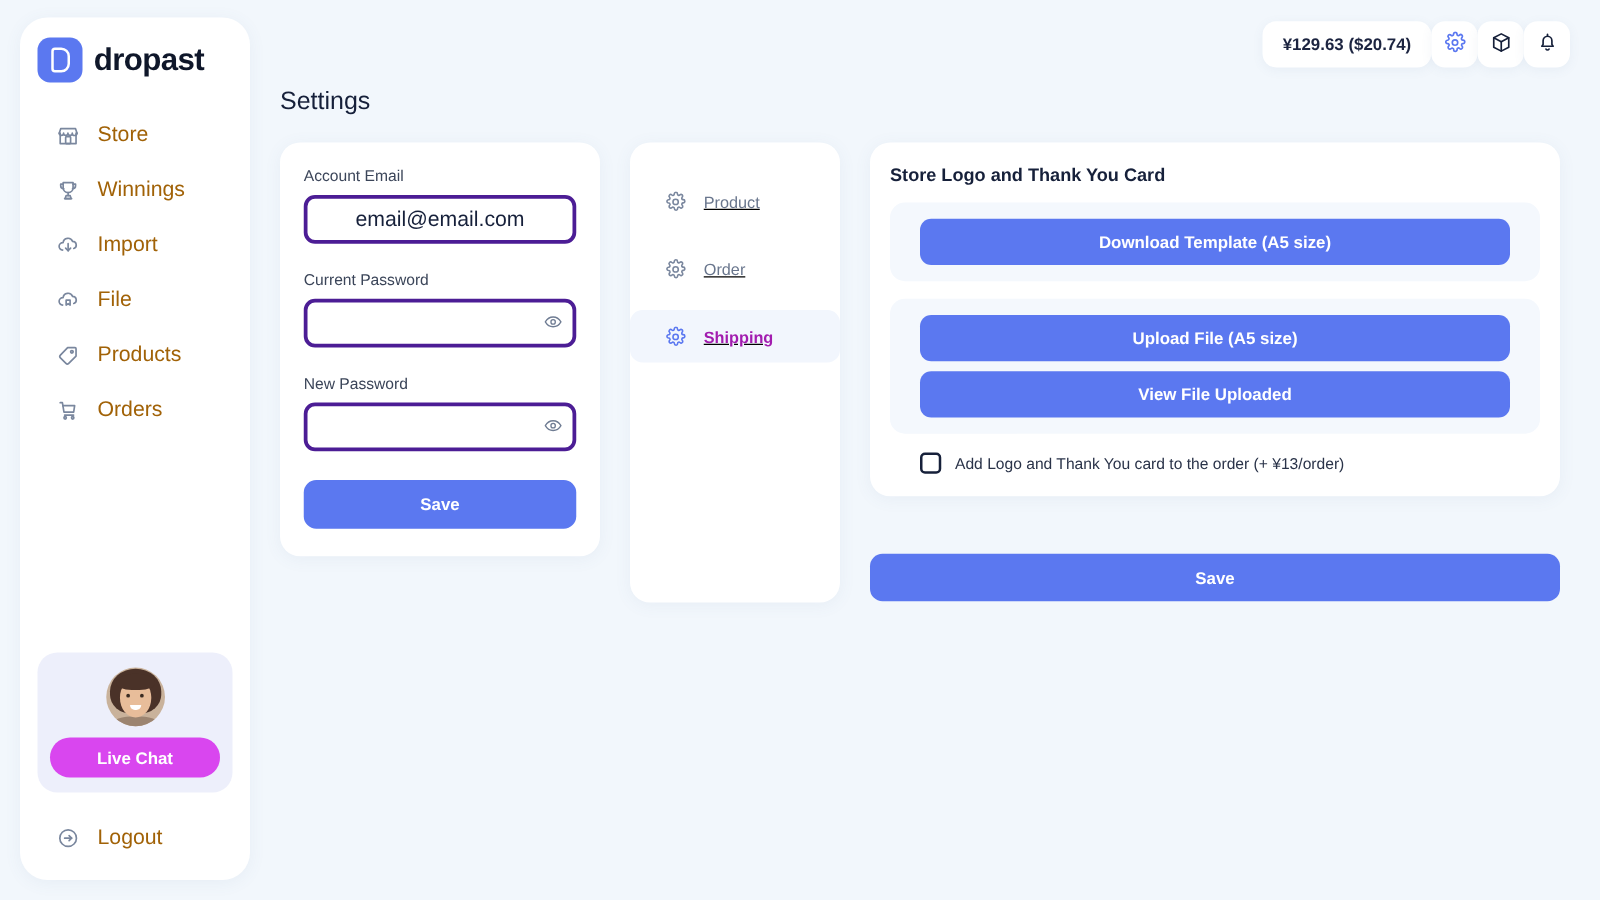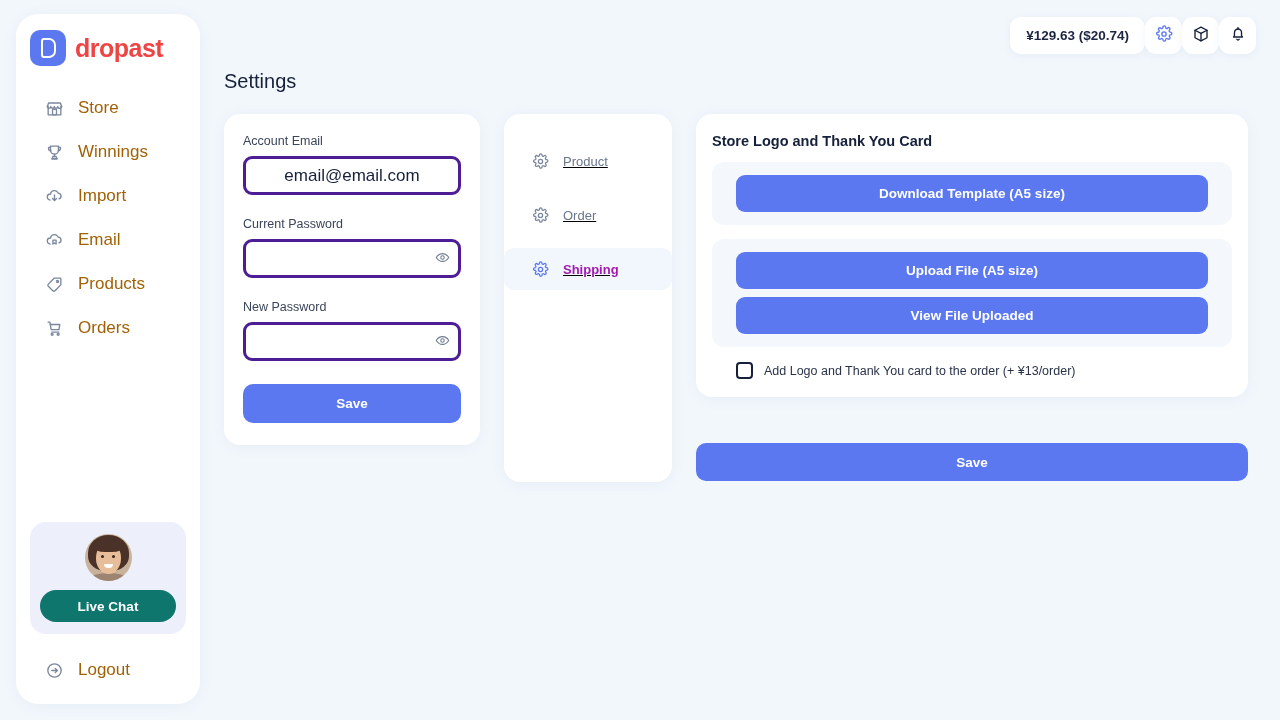--- a/index.html
+++ b/index.html
@@ -54,21 +54,21 @@
   }
   .brand-mark .d-glyph {
     width: 15px;
     height: 20px;
     border: 2.6px solid #ffffff;
     border-radius: 3px 7px 7px 3px;
   }
   .brand-name {
     font-size: 25px;
     font-weight: 700;
-    color: #ef4444;
+    color: #0f172a;
     letter-spacing: -0.5px;
   }
 
   .nav {
     margin-top: 20px;
     display: flex;
     flex-direction: column;
   }
   .nav-item {
     display: flex;
@@ -145,21 +145,21 @@
   .avatar .shoulders {
     position: absolute; left: 4px; bottom: -4px;
     width: 39px; height: 12px;
     border-radius: 50% 50% 0 0;
     background: #9c8470;
   }
   .chat-btn {
     width: 100%;
     height: 32px;
     border-radius: 16px;
-    background: #0f766e;
+    background: #d946ef;
     color: #ffffff;
     font-size: 13.5px;
     font-weight: 700;
     display: flex;
     align-items: center;
     justify-content: center;
     cursor: pointer;
     border: none;
     font-family: inherit;
   }
@@ -423,21 +423,21 @@
         <span class="nav-label">Import</span>
       </div>
 
       <div class="nav-item">
         <span class="nav-icon">
           <svg width="19" height="19" viewBox="0 0 24 24" fill="none" stroke="currentColor" stroke-width="1.7" stroke-linecap="round" stroke-linejoin="round">
             <path d="M6.5 16.5a3.8 3.8 0 0 1 .4-7.6 5 5 0 0 1 9.6-1.2 3.7 3.7 0 0 1 1.2 7.2"></path>
             <path d="M10 11.5h4v5l-2-1.4-2 1.4z"></path>
           </svg>
         </span>
-        <span class="nav-label">Email</span>
+        <span class="nav-label">File</span>
       </div>
 
       <div class="nav-item">
         <span class="nav-icon">
           <svg width="19" height="19" viewBox="0 0 24 24" fill="none" stroke="currentColor" stroke-width="1.7" stroke-linecap="round" stroke-linejoin="round">
             <path d="M20 12.5 12.6 19.9a2 2 0 0 1-2.8 0l-5.6-5.6a2 2 0 0 1 0-2.8L11.5 4H19a1 1 0 0 1 1 1z"></path>
             <circle cx="15.8" cy="8.2" r="1.3"></circle>
           </svg>
         </span>
         <span class="nav-label">Products</span>

